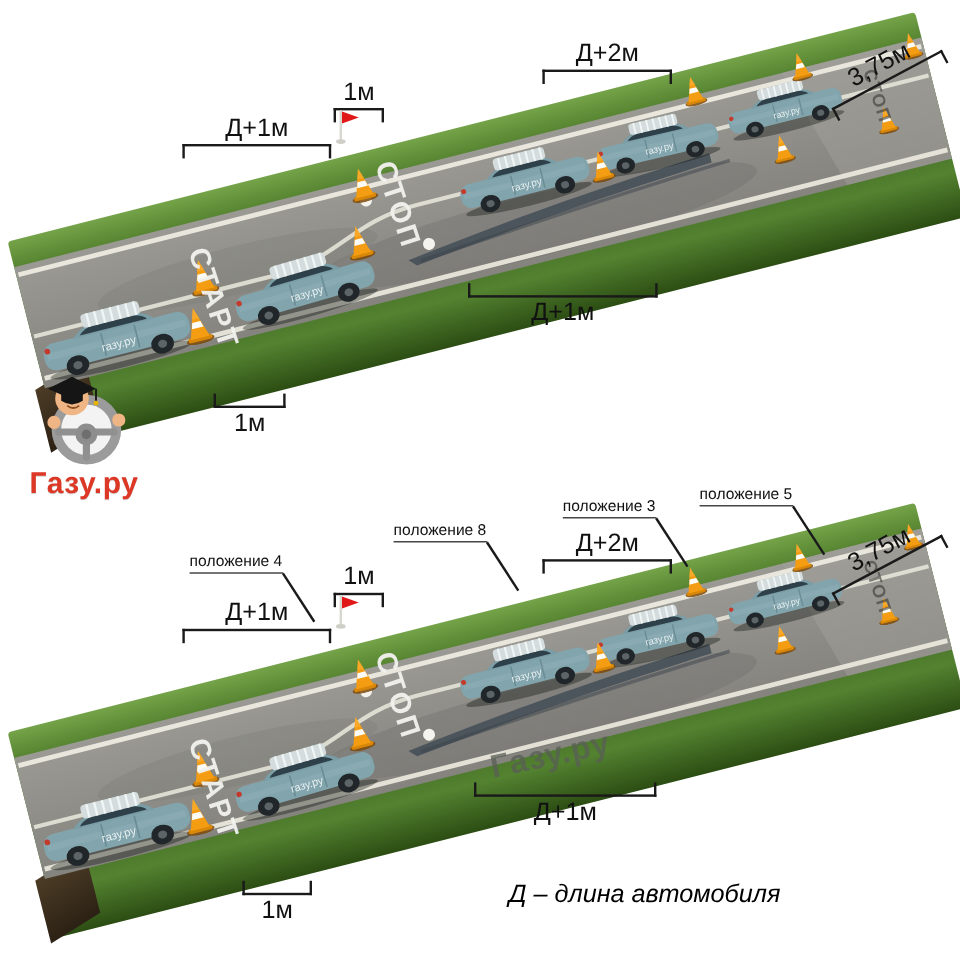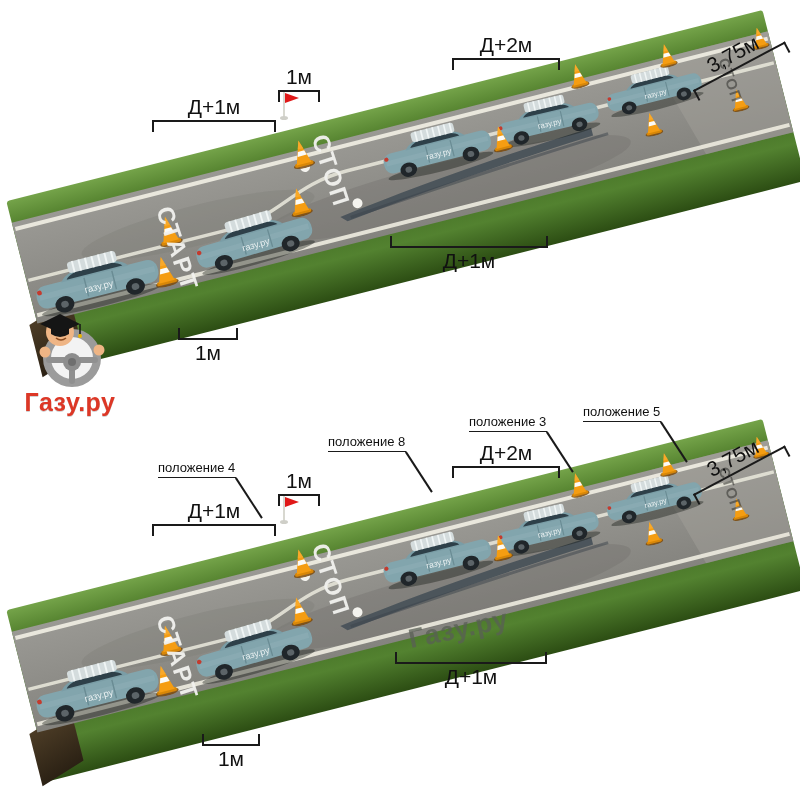--- a/index.html
+++ b/index.html
@@ -622,20 +622,21 @@
     <div class="dim ticks-up" style="left:395px;top:262px;width:152px">
       <div class="bar"></div>
       <div class="lbl">Д+1м</div>
     </div>
 
     <div class="dim ticks-up" style="left:202px;top:344px;width:58px">
       <div class="bar"></div>
       <div class="lbl">1м</div>
     </div>
 
+    <div class="caption" style="left:424px;top:334px">Д – длина автомобиля</div>
   </div>
 </div>
 
 <div class="logo">
   <svg width="100" height="78" viewBox="0 0 100 78">
     <circle cx="52" cy="48" r="25" fill="#f3f3f3" stroke="#9b9b9b" stroke-width="8"></circle>
     <path d="M29,50 L44,50 M60,50 L75,50 M52,54 L52,71" stroke="#909090" stroke-width="6" stroke-linecap="round"></path>
     <circle cx="52" cy="52" r="9" fill="#8d8d8d"></circle>
     <circle cx="52" cy="52" r="4" fill="#6f6f6f"></circle>
     <circle cx="40" cy="22" r="14" fill="#efb585"></circle>

